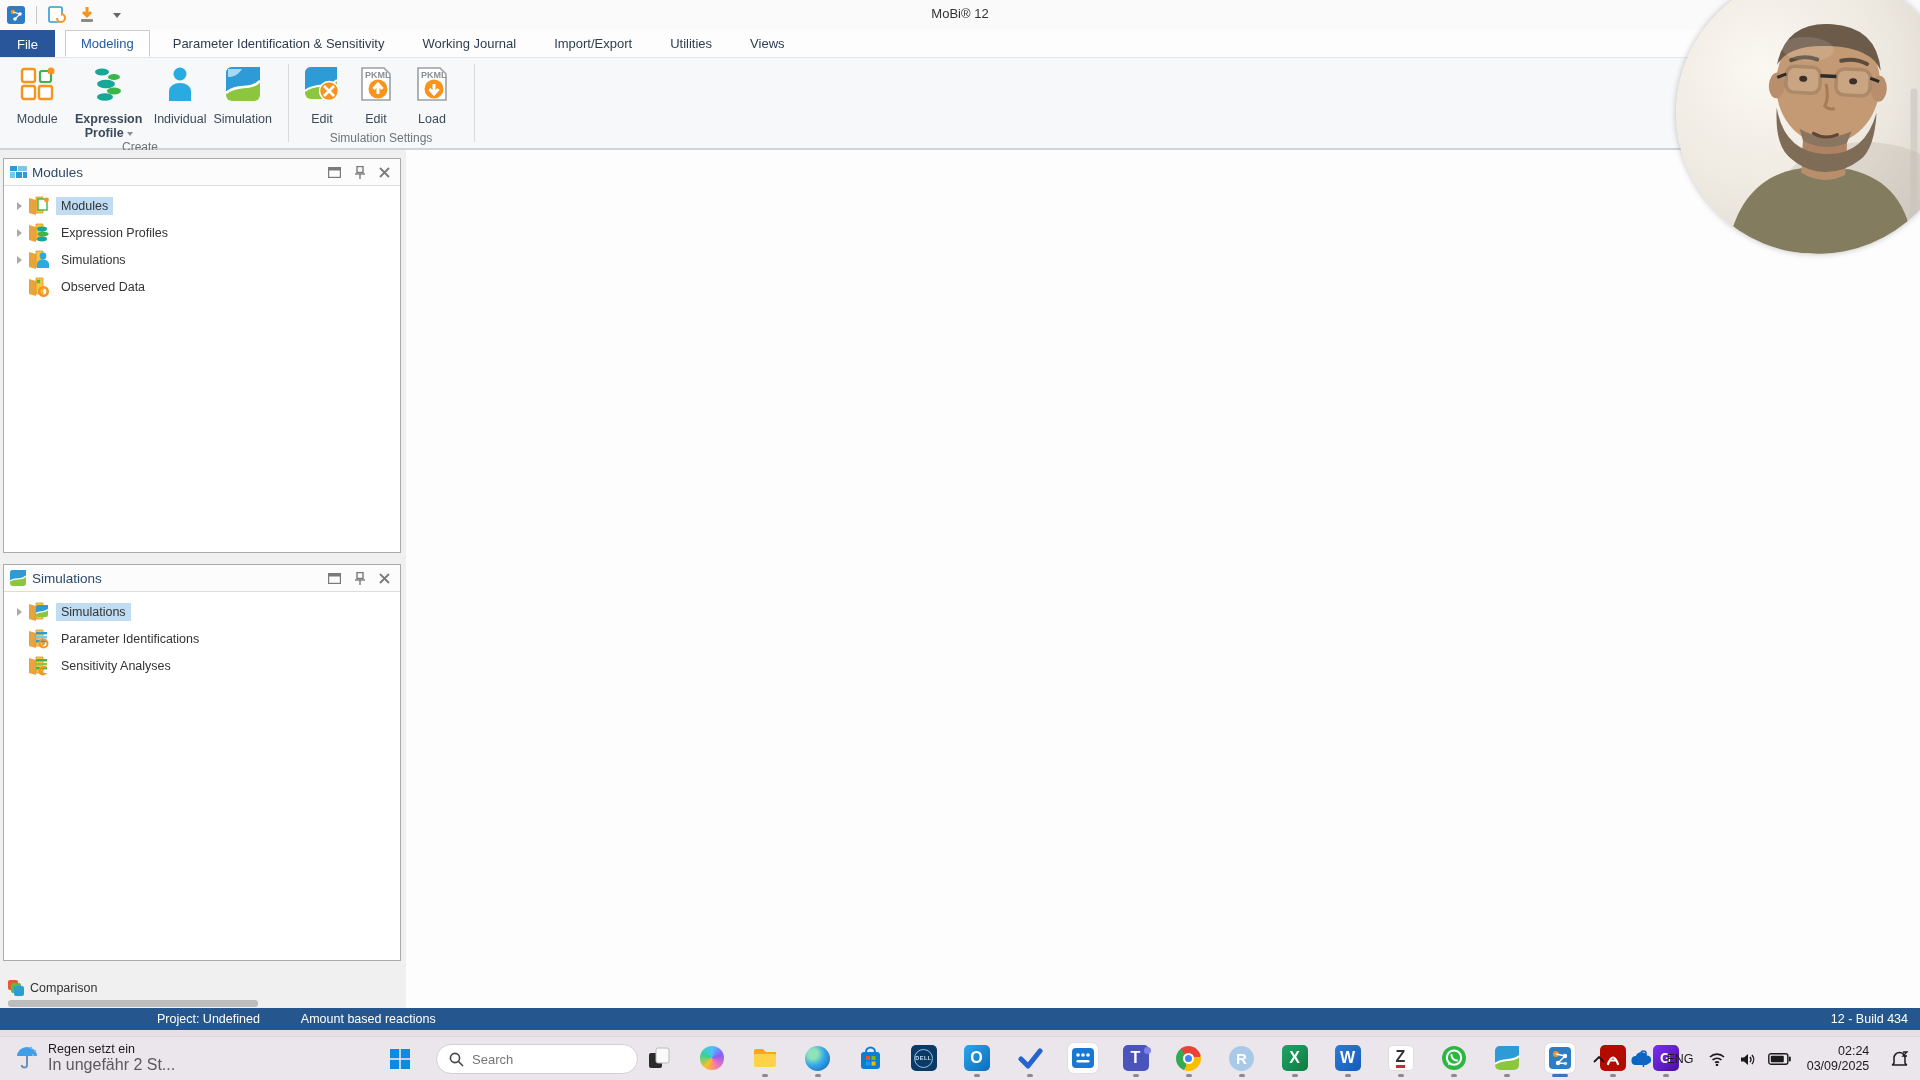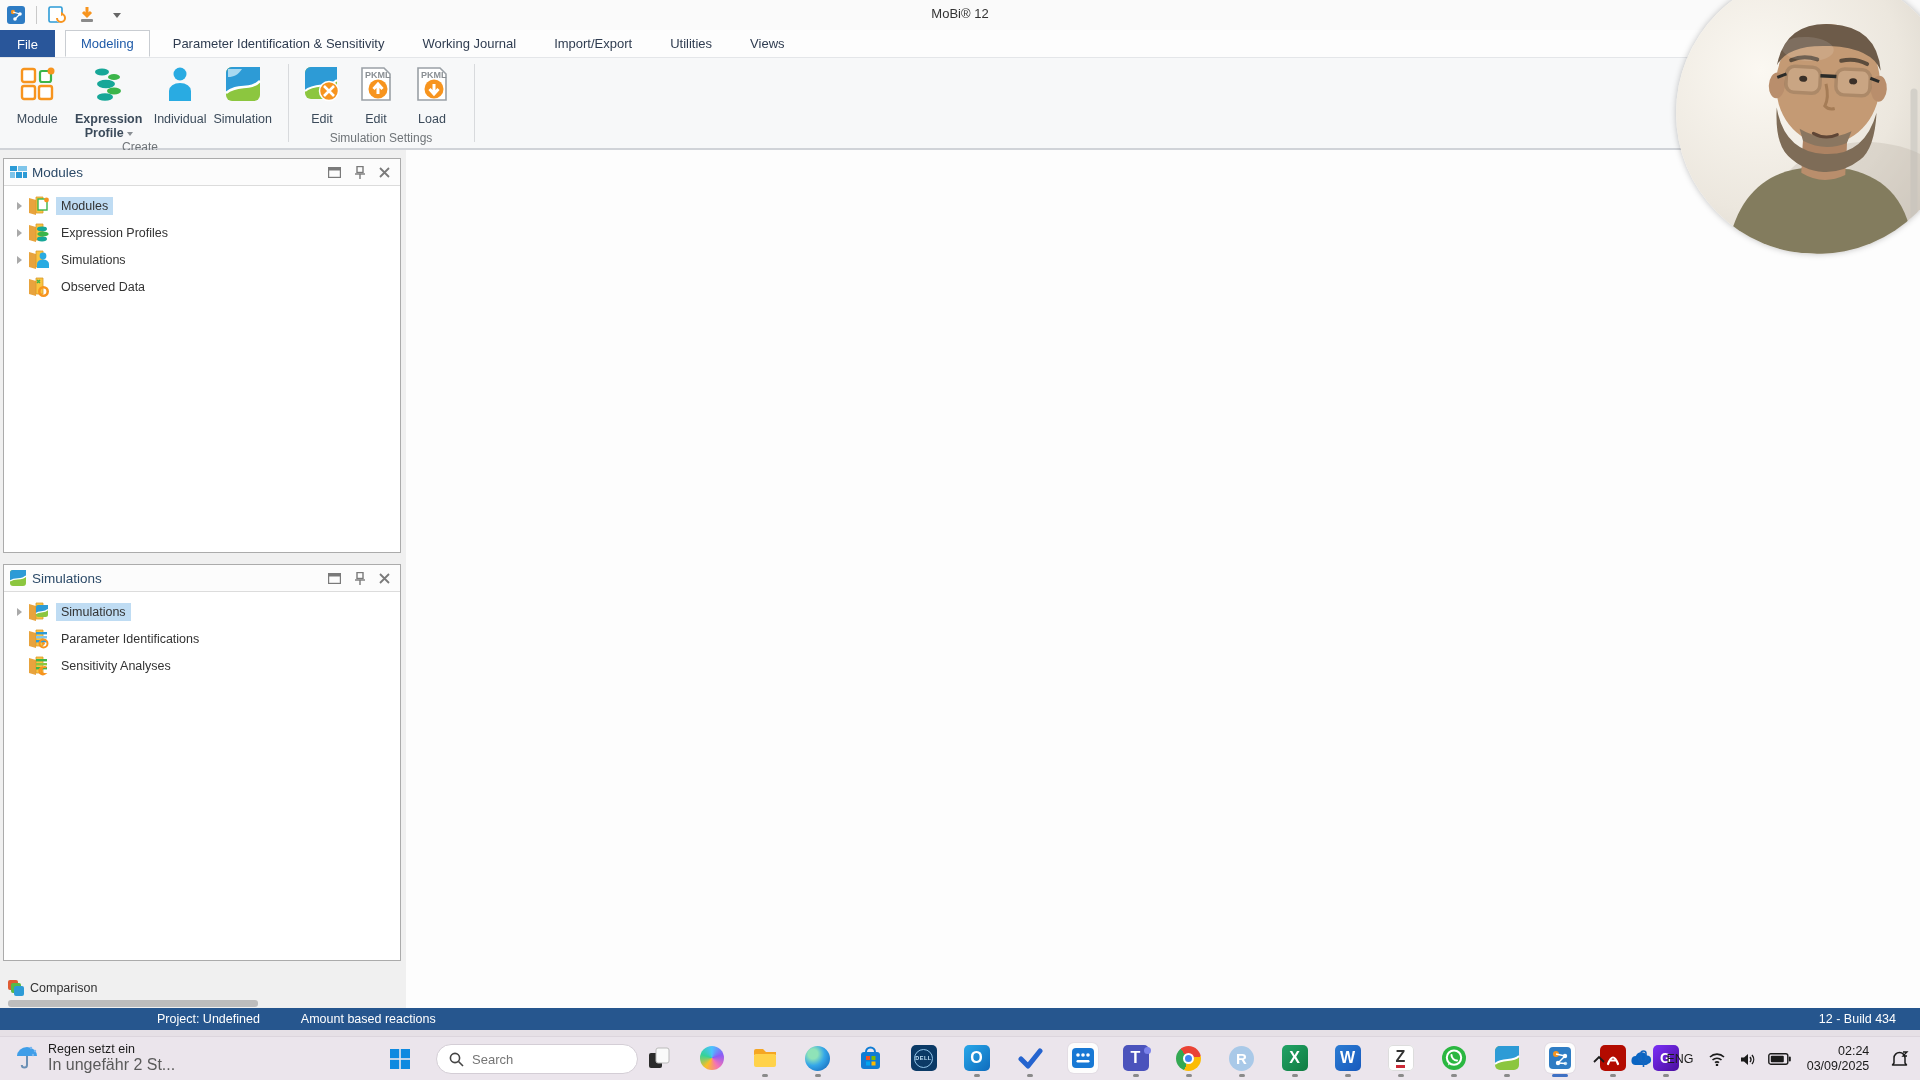--- a/index.html
+++ b/index.html
@@ -48,21 +48,21 @@
   .tlabel { font-size:12.5px; color:#333; padding:2px 5px; }
   .tlabel.sel { background:#bfdcf3; }
 
   
   .comp-tab { position:absolute; left:8px; top:978px; height:20px; display:flex; align-items:center; gap:5px; }
   .comp-tab .txt { font-size:12.5px; color:#333; }
   .hthumb { position:absolute; left:8px; top:1000px; width:250px; height:7px; background:#bdbdbd; border-radius:3px; }
   .statusbar { position:absolute; left:0; top:1008px; width:1920px; height:22px; background:#26568e; display:flex; align-items:center; color:#fff; font-size:12.5px; }
   .statusbar .proj { margin-left:157px; }
   .statusbar .mode { margin-left:41px; }
-  .statusbar .build { margin-left:auto; margin-right:24px; }
+  .statusbar .build { margin-left:auto; margin-right:12px; }
   .sliver { position:absolute; left:0; top:1030px; width:1920px; height:6px; background:#e6e0e6; }
 
   
   .taskbar { position:absolute; left:0; top:1036px; width:1920px; height:44px; background:#ebe5ec; border-top:1px solid #dcd5dd; }
   .weather { position:absolute; left:14px; top:4px; display:flex; align-items:center; gap:8px; }
   .weather .l1 { font-size:12.5px; color:#1b1b1b; line-height:16px; }
   .weather .l2 { font-size:16px; color:#5a5a5a; line-height:15px; }
   .startbtn { position:absolute; left:384px; top:6px; width:32px; height:32px; display:flex; align-items:center; justify-content:center; border-radius:4px; }
   .searchbox { position:absolute; left:436px; top:7px; width:202px; height:30px; background:#fff; border:1px solid #d4ced6; border-radius:15px; display:flex; align-items:center; padding:0 12px; gap:8px; }
   .searchbox input { border:none; outline:none; width:140px; font-size:13px; font-family:"Liberation Sans",sans-serif; background:transparent; color:#333; }

